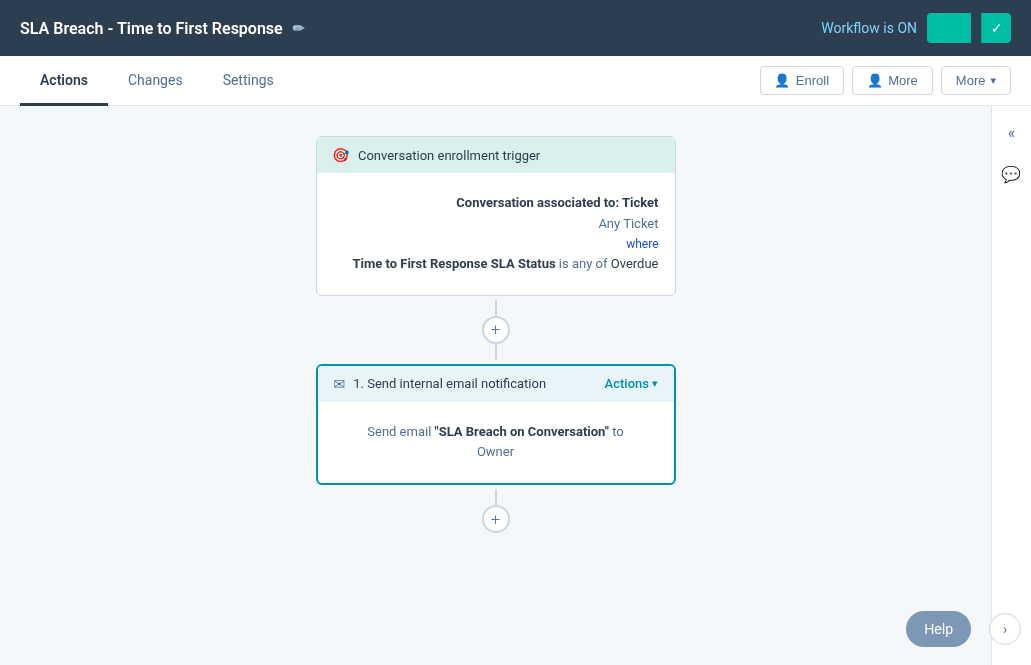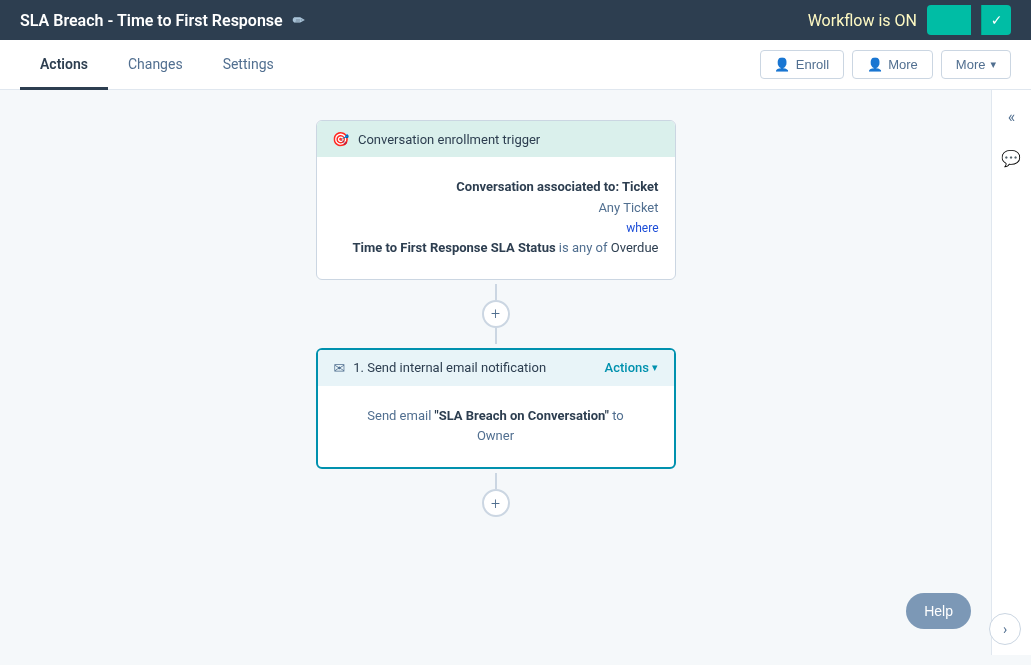--- a/index.html
+++ b/index.html
@@ -8,21 +8,21 @@
       background: #f5f8fa;
       width: 1031px;
       height: 665px;
       overflow: hidden;
       position: relative;
     }
 
     
     .header {
       background: #2d3e50;
-      height: 40px;
+      height: 56px;
       display: flex;
       align-items: center;
       justify-content: space-between;
       padding: 1px 20px;
     }
     .header-title {
       display: flex;
       align-items: center;
       gap: 10px;
       color: #fff;
@@ -33,22 +33,22 @@
       color: #aac4d9;
       font-size: 14px;
       cursor: pointer;
     }
     .header-right {
       display: flex;
       align-items: center;
       gap: 10px;
     }
     .workflow-status {
-      color: #fef9c3;
-      font-size: 16px;
+      color: #7dd3fc;
+      font-size: 14px;
     }
     .toggle-btn {
       background: #00bda5;
       border: none;
       border-radius: 4px 0 0 4px;
       width: 44px;
       height: 30px;
       cursor: pointer;
       display: flex;
       align-items: center;
@@ -249,21 +249,21 @@
       justify-content: center;
       cursor: pointer;
       border-radius: 4px;
       color: #516f90;
       font-size: 16px;
     }
 
     
     .help-btn {
       position: absolute;
-      bottom: 36px;
+      bottom: 18px;
       right: 60px;
       background: #7c98b6;
       color: #fff;
       border: none;
       border-radius: 20px;
       padding: 10px 18px;
       font-size: 14px;
       cursor: pointer;
       font-weight: 500;
     }

